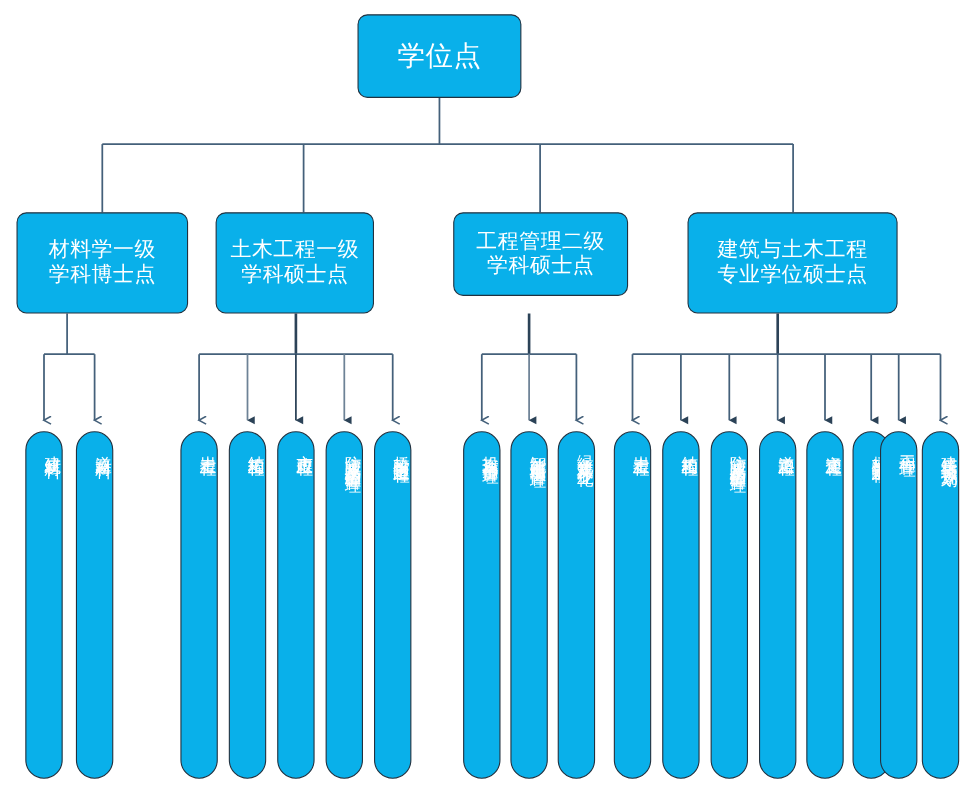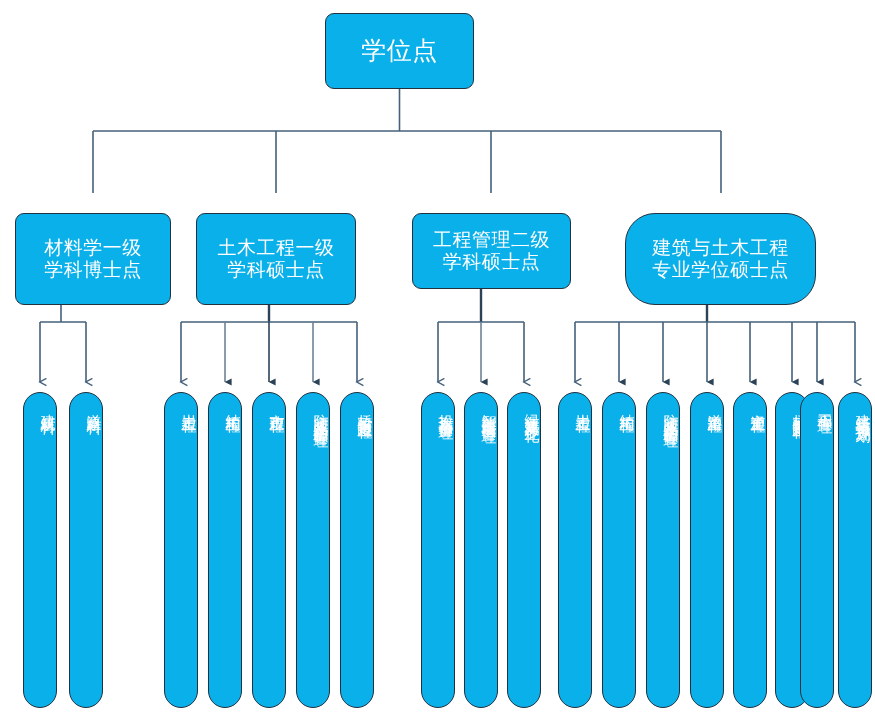--- a/index.html
+++ b/index.html
@@ -44,21 +44,20 @@
     letter-spacing: 0.5px;
   }
   .node.root {
     border-radius: 9px;
     font-size: 25px;
   }
   .node.level2 {
     border-radius: 9px;
     font-size: 19px;
     padding: 0 6px;
-    margin-top: 20px;
   }
   .node.leaf {
     border-radius: 17px;
     font-size: 15px;
     writing-mode: vertical-rl;
     text-orientation: upright;
     align-items: flex-start;
     justify-content: flex-start;
     padding-top: 9px;
     letter-spacing: 2px;
@@ -142,31 +141,31 @@
 
   <div class="node root" style="left:325px; top:13px; width:149px; height:76px;">
     <span>学位点</span>
   </div>
 
   <div class="node level2" style="left:15px; top:193px; width:156px; height:92px;">
     <span class="n2-label">材料学一级
 学科博士点</span>
   </div>
 
-  <div class="node level2" style="left:196px; top:193px; width:160px; height:92px;">
+  <div class="node level2" style="left:196px; top:193px; width:144px; height:92px;">
     <span class="n2-label">土木工程一级
 学科硕士点</span>
   </div>
 
   <div class="node level2" style="left:412px; top:193px; width:159px; height:76px;">
     <span class="n2-label">工程管理二级
 学科硕士点</span>
   </div>
 
-  <div class="node level2" style="left:625px; top:193px; width:191px; height:92px;border-radius:30px;">
+  <div class="node level2" style="left:625px; top:193px; width:191px; height:92px;">
     <span class="n2-label">建筑与土木工程
 专业学位硕士点</span>
   </div>
 
   <div class="node leaf" style="left:23px; top:392px; width:34px; height:316px;">
     <span class="leaf-label">建筑材料</span>
   </div>
   <div class="node leaf" style="left:69px; top:392px; width:34px; height:316px;">
     <span class="leaf-label">道路材料</span>
   </div>

